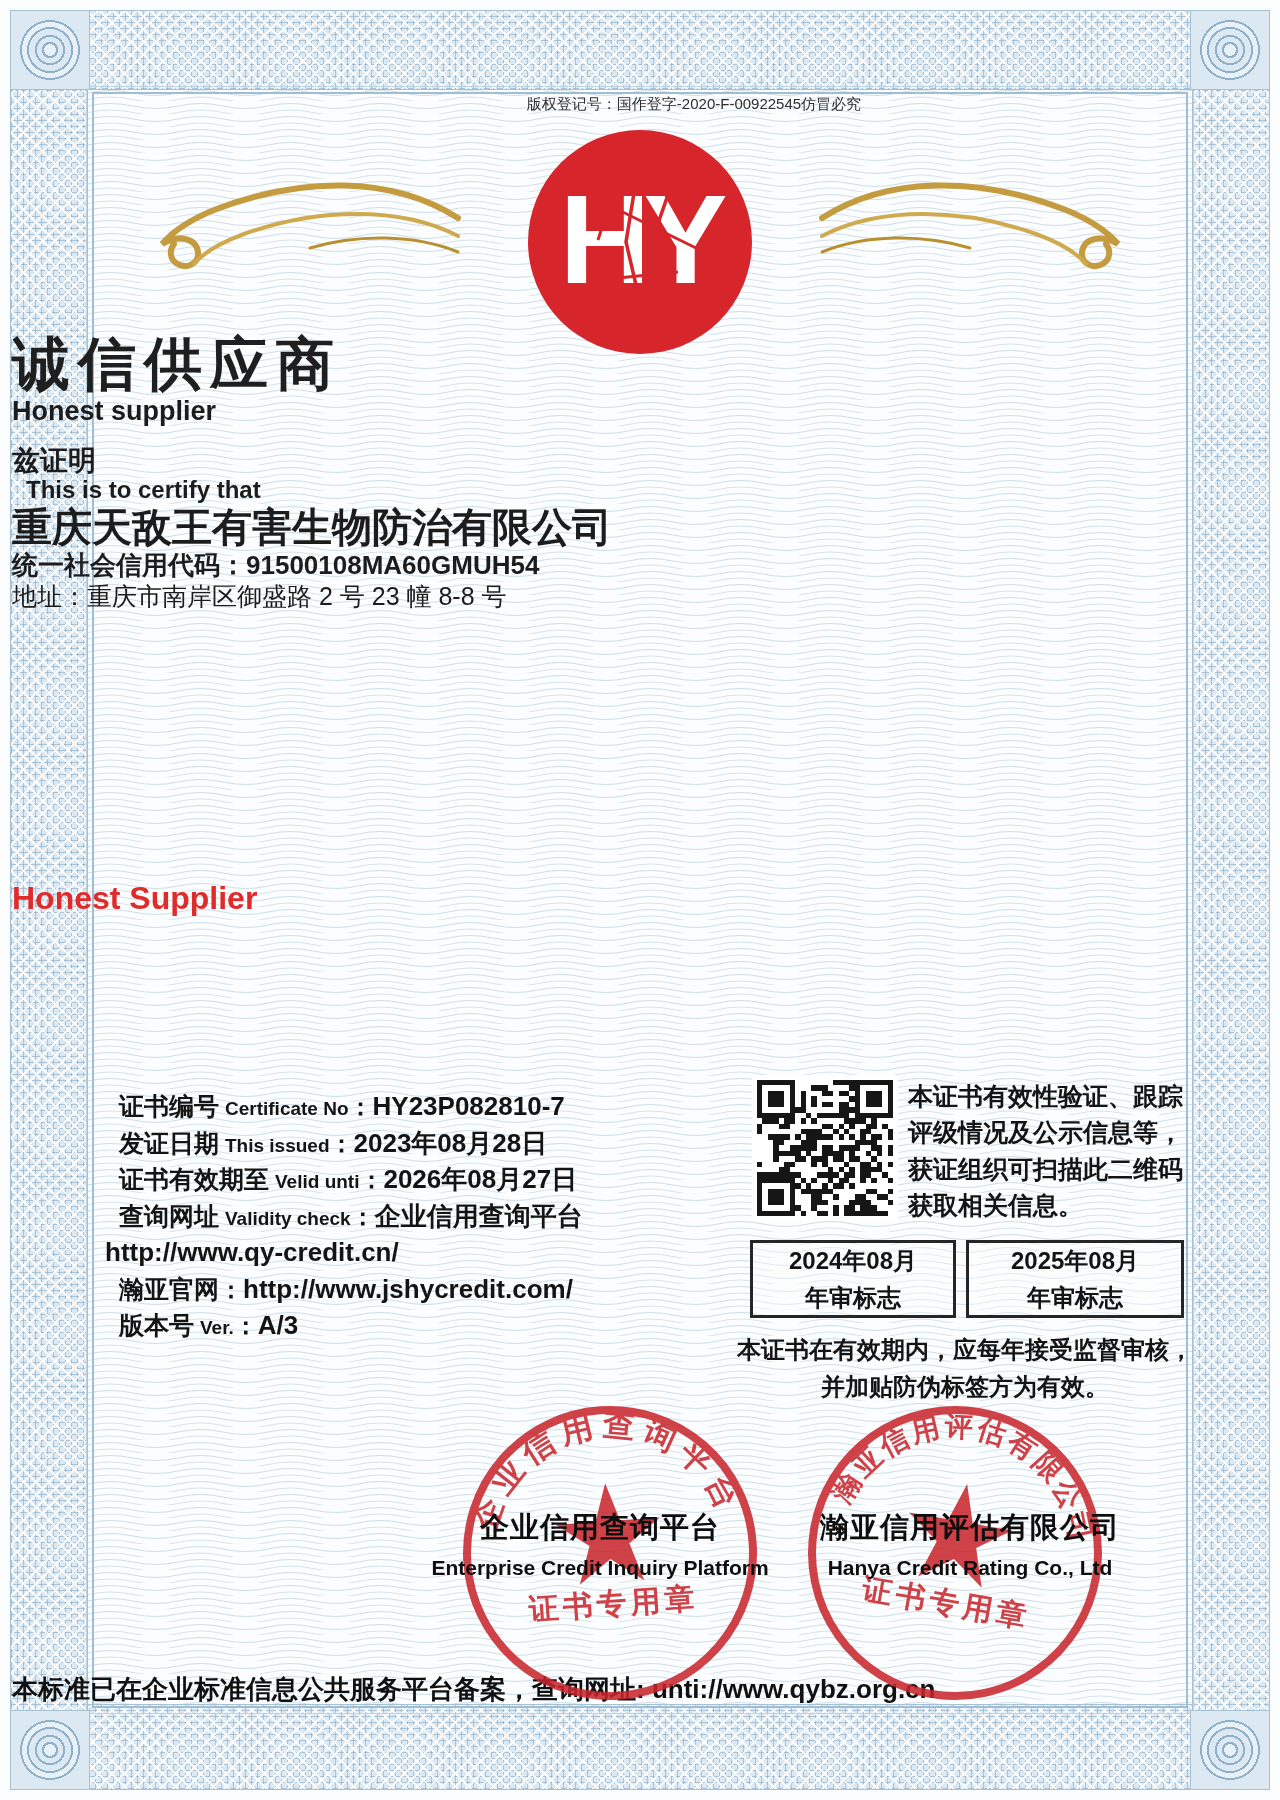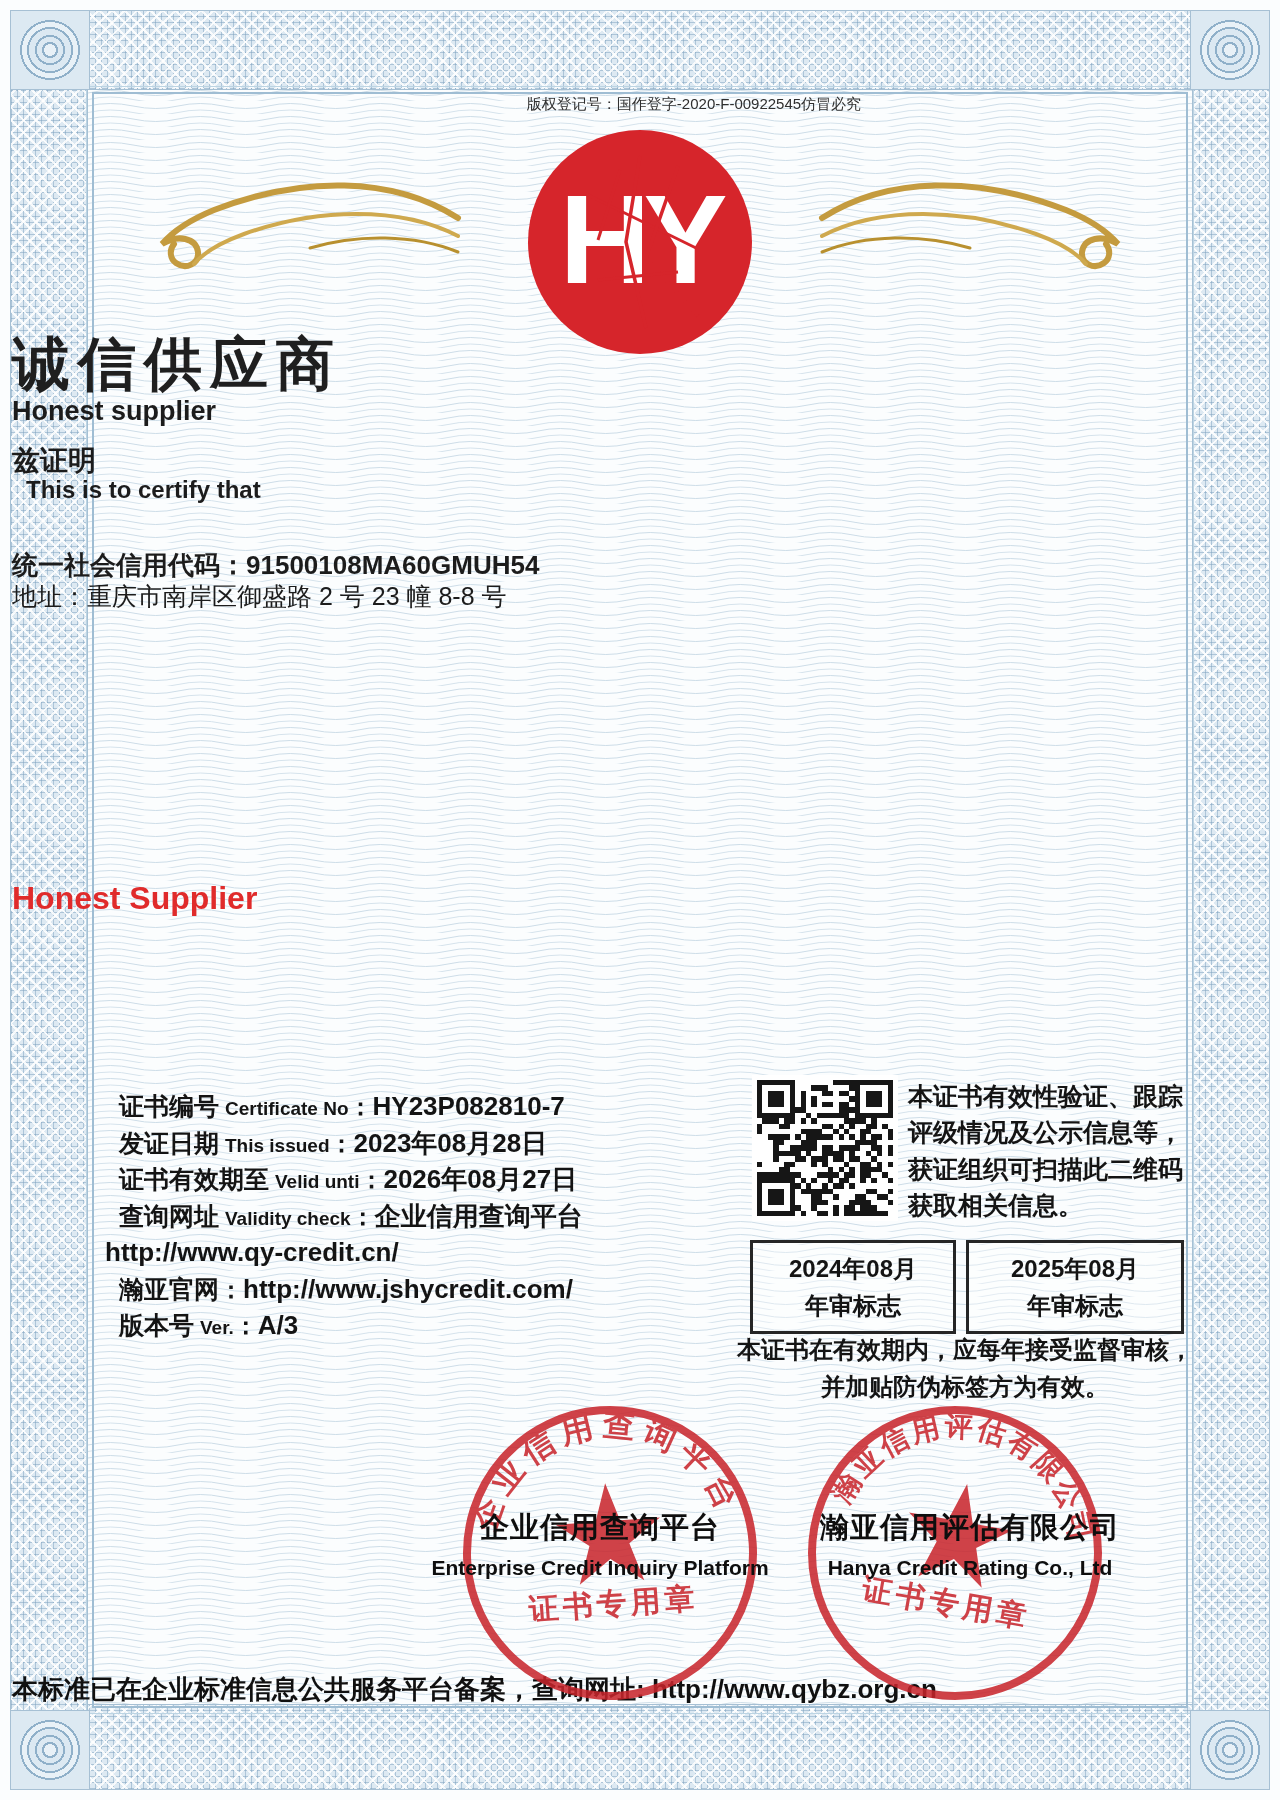--- a/index.html
+++ b/index.html
@@ -58,21 +58,21 @@
   .d-cn:empty,.d-en:empty{display:none;margin:0;}
   .d-sep{font-size:24px;font-weight:700;}
   .d-val{font-size:26px;font-weight:600;}
 
   
   .qr{left:752px;top:1075px;width:146px;height:146px;background:#ffffff;padding:5px;box-sizing:border-box;
     display:grid;grid-template-columns:repeat(25,1fr);grid-template-rows:repeat(25,1fr);z-index:5;}
   .qb{background:#161616;}
   .qr-notes{left:908px;top:1078px;z-index:5;}
   .note{font-size:25px;line-height:36.4px;font-weight:600;color:#141414;white-space:nowrap;}
-  .badge{top:1240px;height:94px;border:3px solid #262626;background:rgba(255,255,255,.35);z-index:5;
+  .badge{top:1240px;height:78px;border:3px solid #262626;background:rgba(255,255,255,.35);z-index:5;
     display:flex;flex-direction:column;align-items:center;justify-content:center;gap:5px;
     font-size:24px;font-weight:600;color:#141414;box-sizing:border-box;}
   .badge.b1{left:750px;width:206px;} .badge.b2{left:966px;width:218px;}
   .notice{left:700px;width:530px;text-align:center;font-size:24px;font-weight:600;color:#141414;z-index:5;white-space:nowrap;}
   .notice.n1{top:1334px;} .notice.n2{top:1371px;}
 
   
   .seal{position:absolute;top:1398px;width:310px;height:310px;opacity:.86;z-index:6;}
   .seal.sl{left:455px;transform:rotate(-4deg);}
   .seal.sr{left:800px;transform:rotate(10deg);}
@@ -131,20 +131,21 @@
   <svg class="abs flourish r" viewBox="0 0 310 115">
     <path d="M306 46 C240 4 150 4 62 38 C40 47 22 58 10 72 C26 62 44 66 46 80 C47 92 34 98 24 91 C18 87 17 78 22 72" fill="none" stroke="#c49b3f" stroke-width="6" stroke-linecap="round"></path>
     <path d="M306 64 C248 34 165 36 92 62 C70 70 52 80 42 92" fill="none" stroke="#cfa94e" stroke-width="4" stroke-linecap="round"></path>
     <path d="M306 80 C262 62 205 62 158 76" fill="none" stroke="#b8902f" stroke-width="3" stroke-linecap="round"></path>
   </svg>
 
   <div class="abs ctr title-cn">诚信供应商</div>
   <div class="abs ctr title-en">Honest supplier</div>
   <div class="abs ctr certify-cn">兹证明</div>
   <div class="abs ctr certify-en">This is to certify that</div>
+  <div class="abs ctr company">重庆天敌王有害生物防治有限公司</div>
   <div class="abs ctr credit">统一社会信用代码：91500108MA60GMUH54</div>
   <div class="abs ctr addr">地址：重庆市南岸区御盛路 2 号 23 幢 8-8 号</div>
 
   <div class="abs ctr award-en">Honest Supplier</div>
 
   <div class="abs details">
     <div class="d-row"><span class="d-cn">证书编号</span><span class="d-en">Certificate No</span><span class="d-sep">：</span><span class="d-val">HY23P082810-7</span></div>
     <div class="d-row"><span class="d-cn">发证日期</span><span class="d-en">This issued</span><span class="d-sep">：</span><span class="d-val">2023年08月28日</span></div>
     <div class="d-row"><span class="d-cn">证书有效期至</span><span class="d-en">Velid unti</span><span class="d-sep">：</span><span class="d-val">2026年08月27日</span></div>
     <div class="d-row"><span class="d-cn">查询网址</span><span class="d-en">Validity check</span><span class="d-sep">：</span><span class="d-val">企业信用查询平台</span></div>
@@ -819,15 +820,15 @@
 
   <div class="org ol">
     <div class="org-cn">企业信用查询平台</div>
     <div class="org-en">Enterprise Credit Inquiry Platform</div>
   </div>
   <div class="org or">
     <div class="org-cn">瀚亚信用评估有限公司</div>
     <div class="org-en">Hanya Credit Rating Co., Ltd</div>
   </div>
 
-  <div class="abs ctr footer">本标准已在企业标准信息公共服务平台备案，查询网址: http://www.qybz.org.cn</div>
+  <div class="abs ctr footer">本标准已在企业标准信息公共服务平台备案，查询网址: unti://www.qybz.org.cn</div>
 
 </div>
 
 </body></html>

